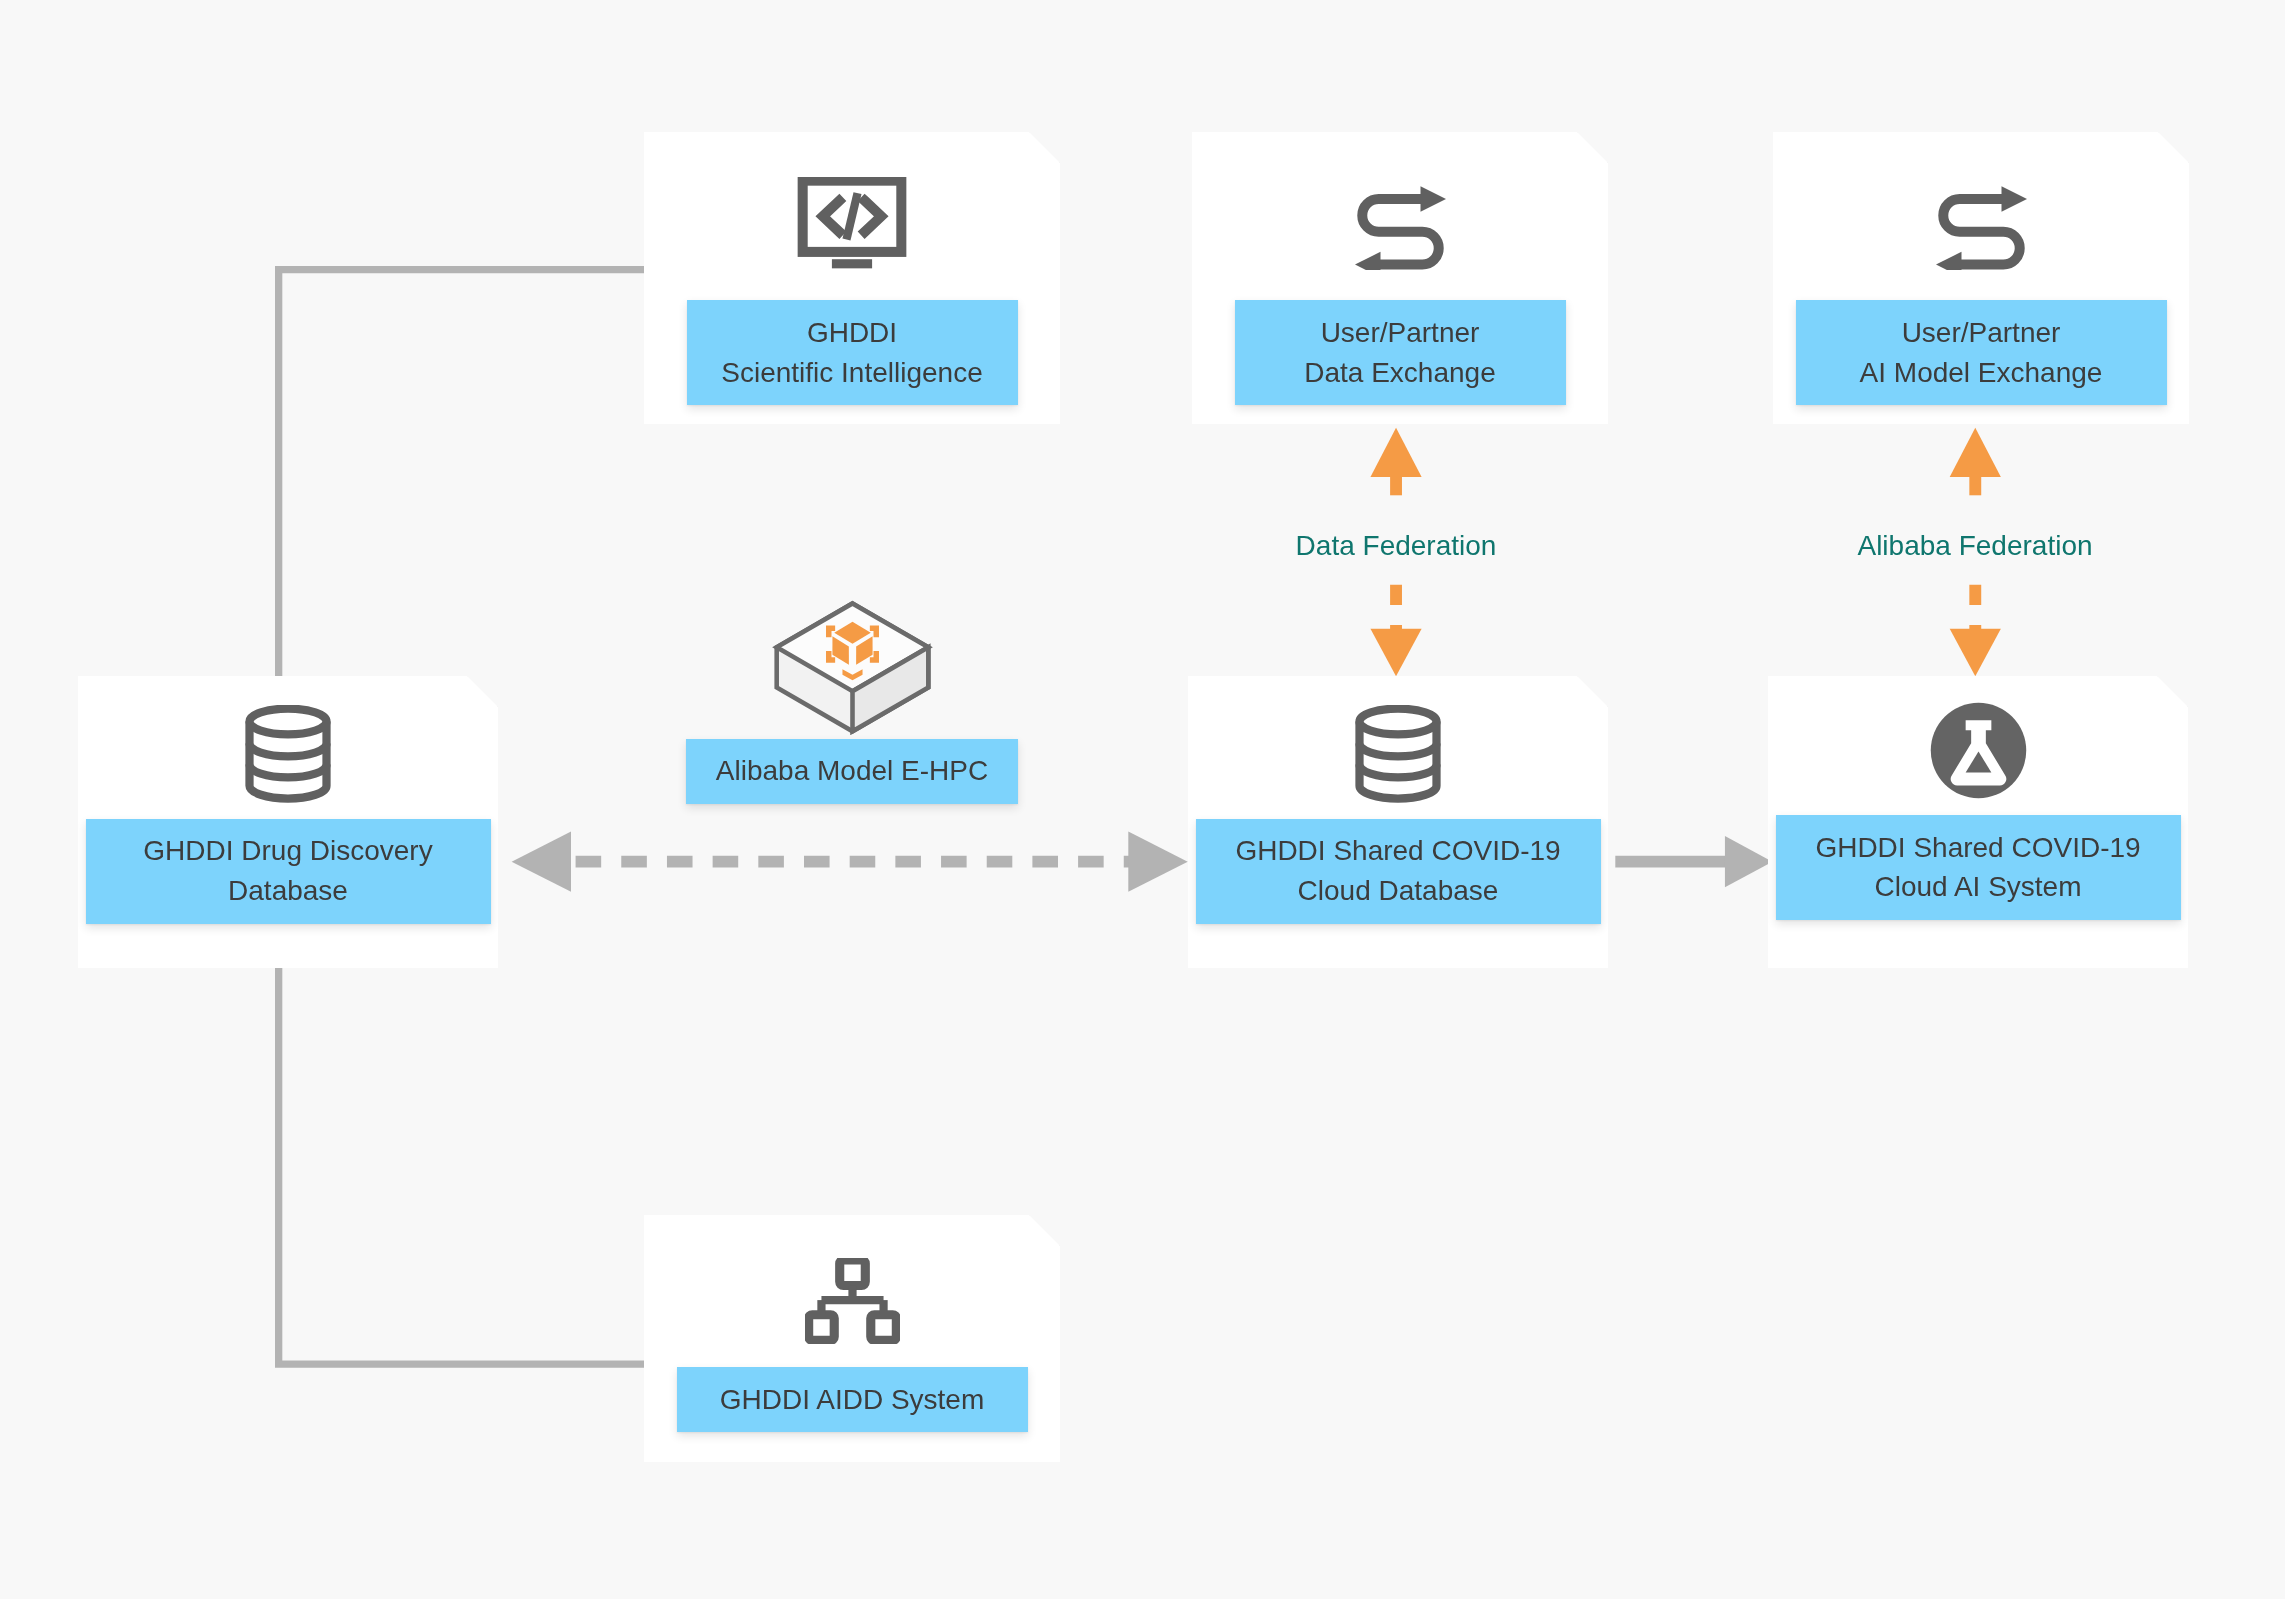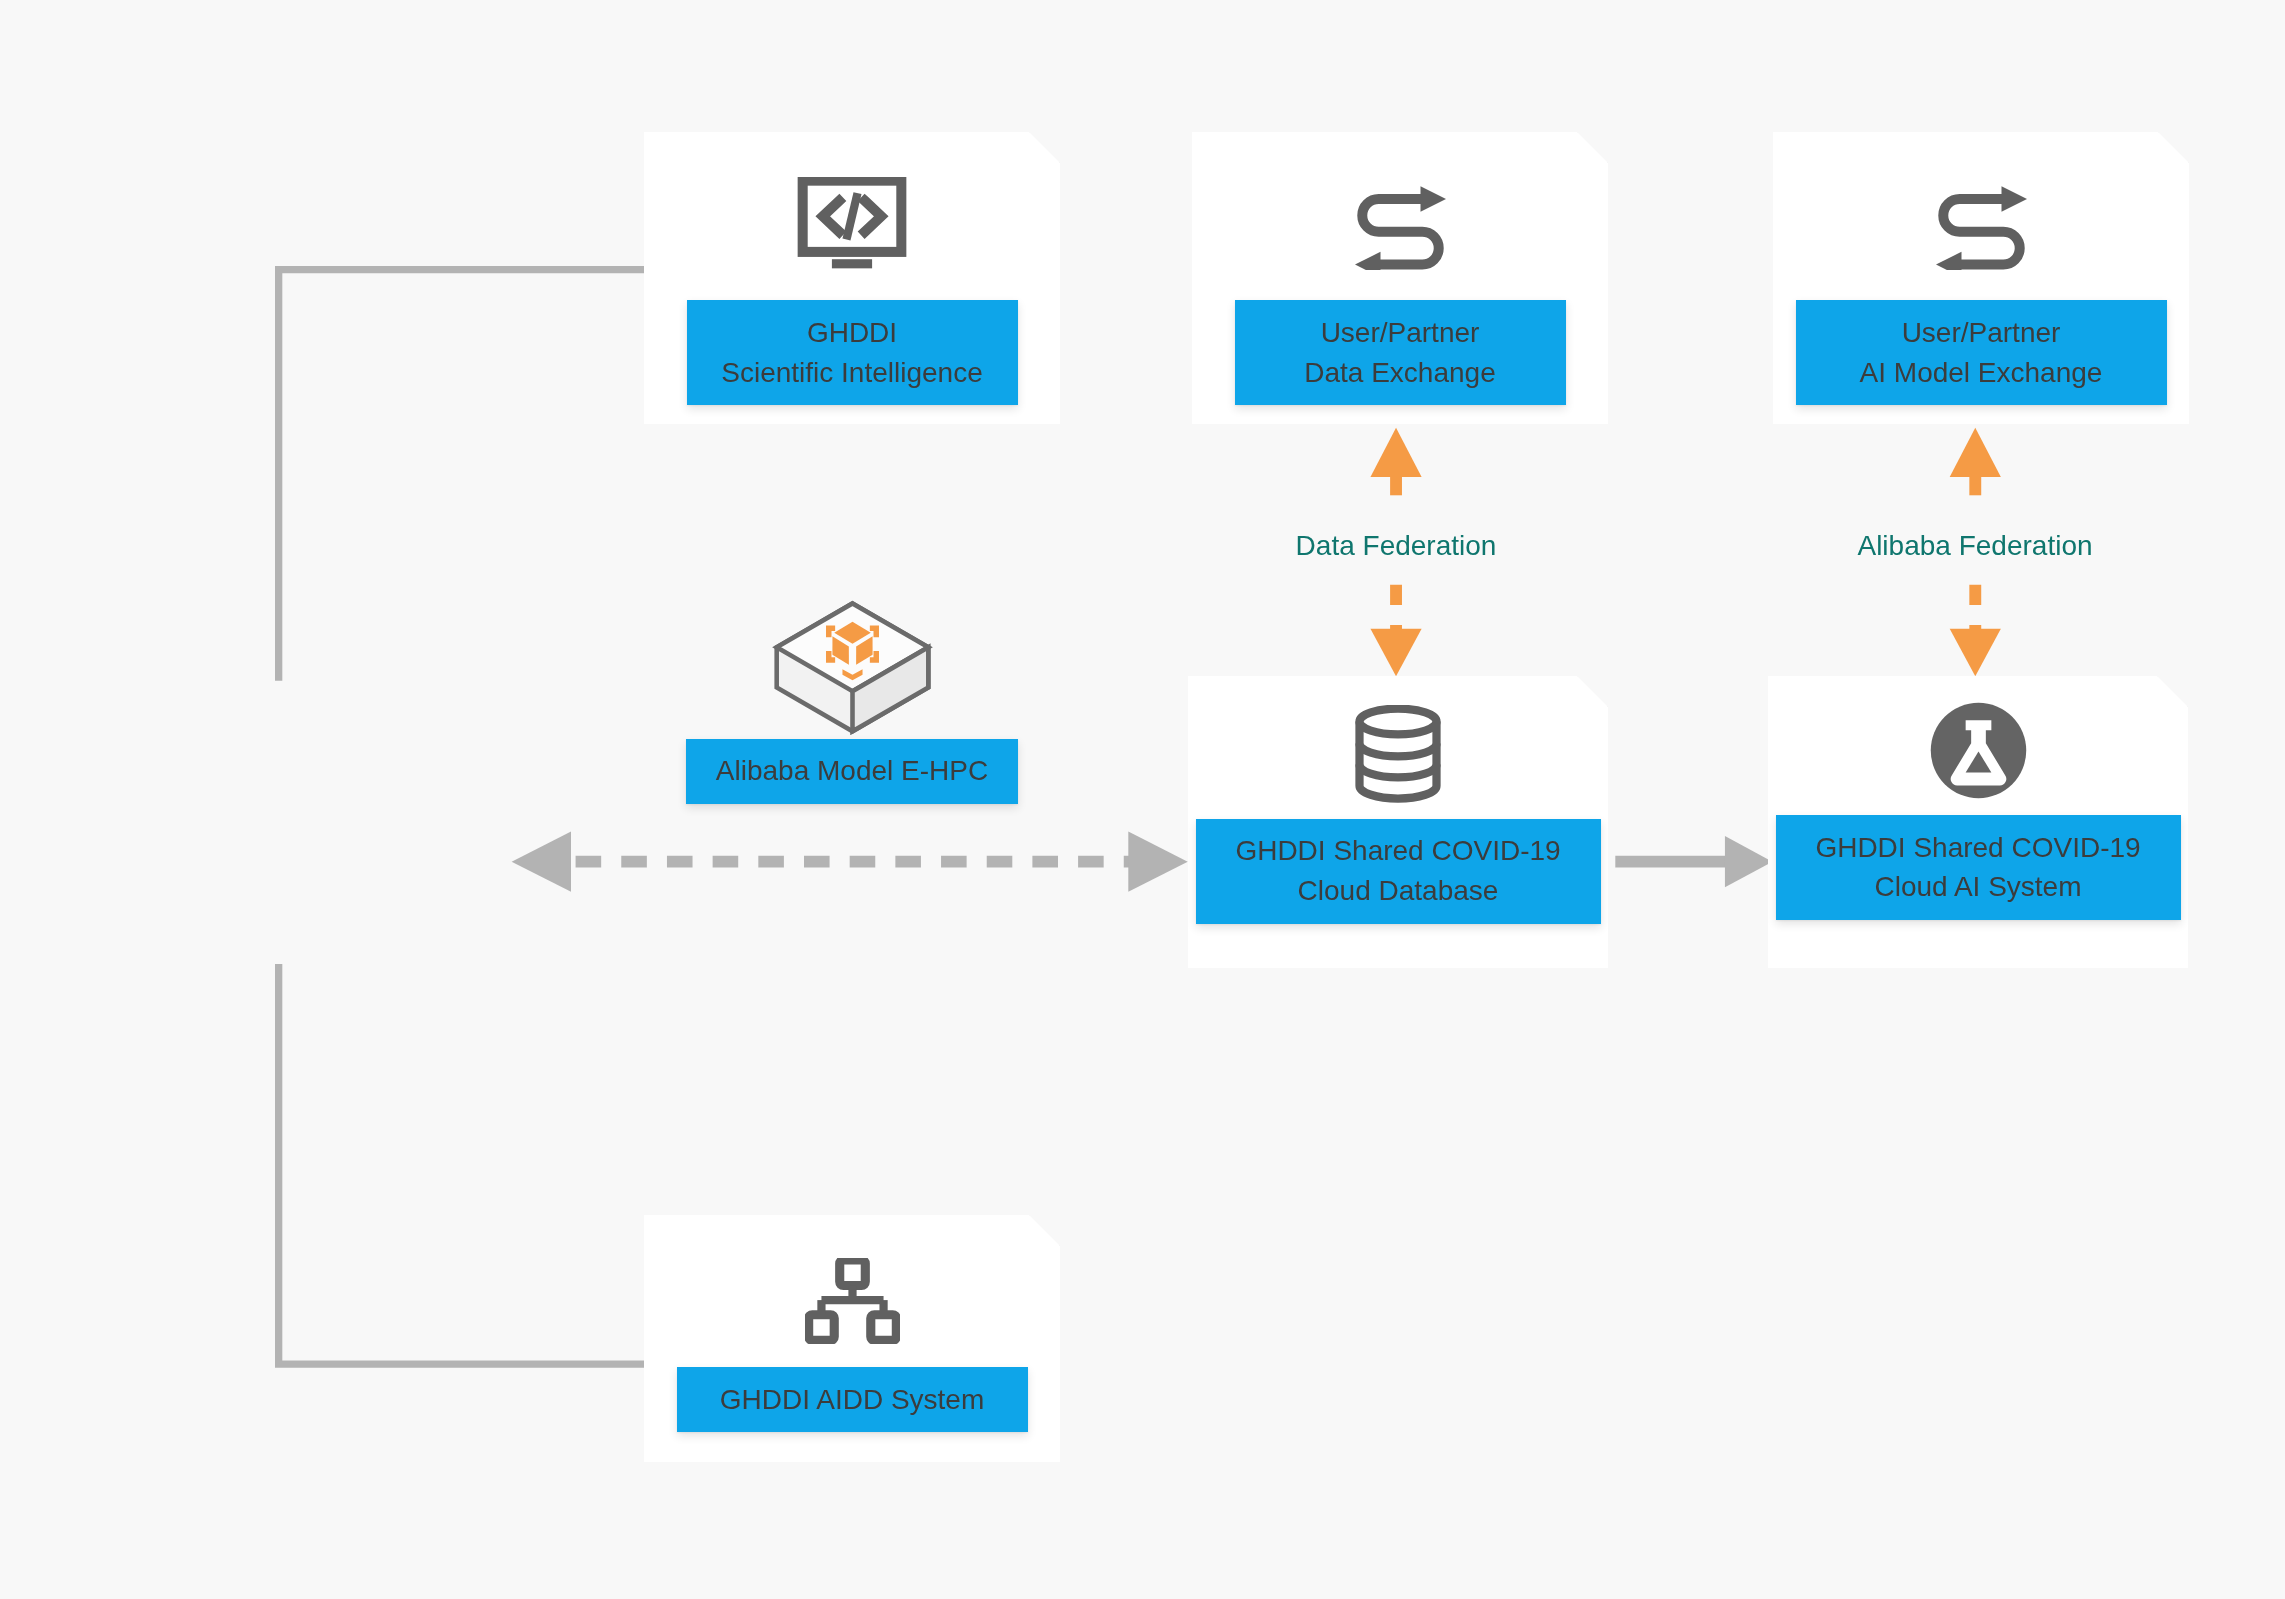--- a/index.html
+++ b/index.html
@@ -27,21 +27,21 @@
     flex-direction:column;
     align-items:center;
   }
   .card-icon{
     display:flex;align-items:center;justify-content:center;
     width:100%;
     flex:0 0 auto;
   }
   .label-chip{
     position:relative;
-    background:#0ea5e9;
+    background:#7dd3fc;
     box-shadow:0 3.7px 9.1px rgba(0,0,0,.11), 0 0.9px 1.8px rgba(0,0,0,.06);
     color:#3c3c3c;
     text-align:center;
     line-height:1.42;
     padding:12.8px 20px;
     font-size:28px;
     white-space:pre-line;
     z-index:4;
   }
 
@@ -128,20 +128,32 @@
       <svg width="113" height="91" viewBox="0 0 124 100">
         <path d="M96 22 H38 a18 18 0 0 0 0 36 H86 a18 18 0 0 1 0 36 H28" fill="none" stroke="#606060" stroke-width="11" stroke-linecap="butt"></path>
         <polygon points="112,22 84,8 84,36" fill="#606060"></polygon>
         <polygon points="12,94 40,80 40,108" fill="#606060"></polygon>
       </svg>
     </div>
     <div class="label-chip" style="width:331px;margin-top:7.3px;">User/Partner
 AI Model Exchange</div>
   </div>
 
+  <div class="card" style="left:78px;top:676px;width:420px;height:292px;justify-content:flex-start;">
+    <div class="card-icon" style="height:117px;padding-top:20px;">
+      <svg width="90" height="99" viewBox="0 0 98 108">
+        <ellipse cx="49" cy="18" rx="42" ry="14" fill="none" stroke="#606060" stroke-width="9"></ellipse>
+        <path d="M7 18 V88 a42 14 0 0 0 84 0 V18" fill="none" stroke="#606060" stroke-width="9"></path>
+        <path d="M7 42 a42 14 0 0 0 84 0" fill="none" stroke="#606060" stroke-width="9"></path>
+        <path d="M7 65 a42 14 0 0 0 84 0" fill="none" stroke="#606060" stroke-width="9"></path>
+      </svg>
+    </div>
+    <div class="label-chip" style="width:365px;margin-top:5.5px;">GHDDI Drug Discovery
+Database</div>
+  </div>
 
   <div class="plain-node" style="left:683px;top:598px;width:338px;">
     <div>
       <svg width="163" height="137" viewBox="0 0 178 150">
 
         <polygon points="89,6 172,54 172,98 89,146 6,98 6,54" fill="#f2f2f2" stroke="#6b6b6b" stroke-width="5"></polygon>
 
         <polygon points="89,6 172,54 89,102 6,54" fill="#fcfcfc" stroke="#6b6b6b" stroke-width="5"></polygon>
 
         <polygon points="89,102 172,54 172,98 89,146" fill="#e8e8e8" stroke="#6b6b6b" stroke-width="5"></polygon>

